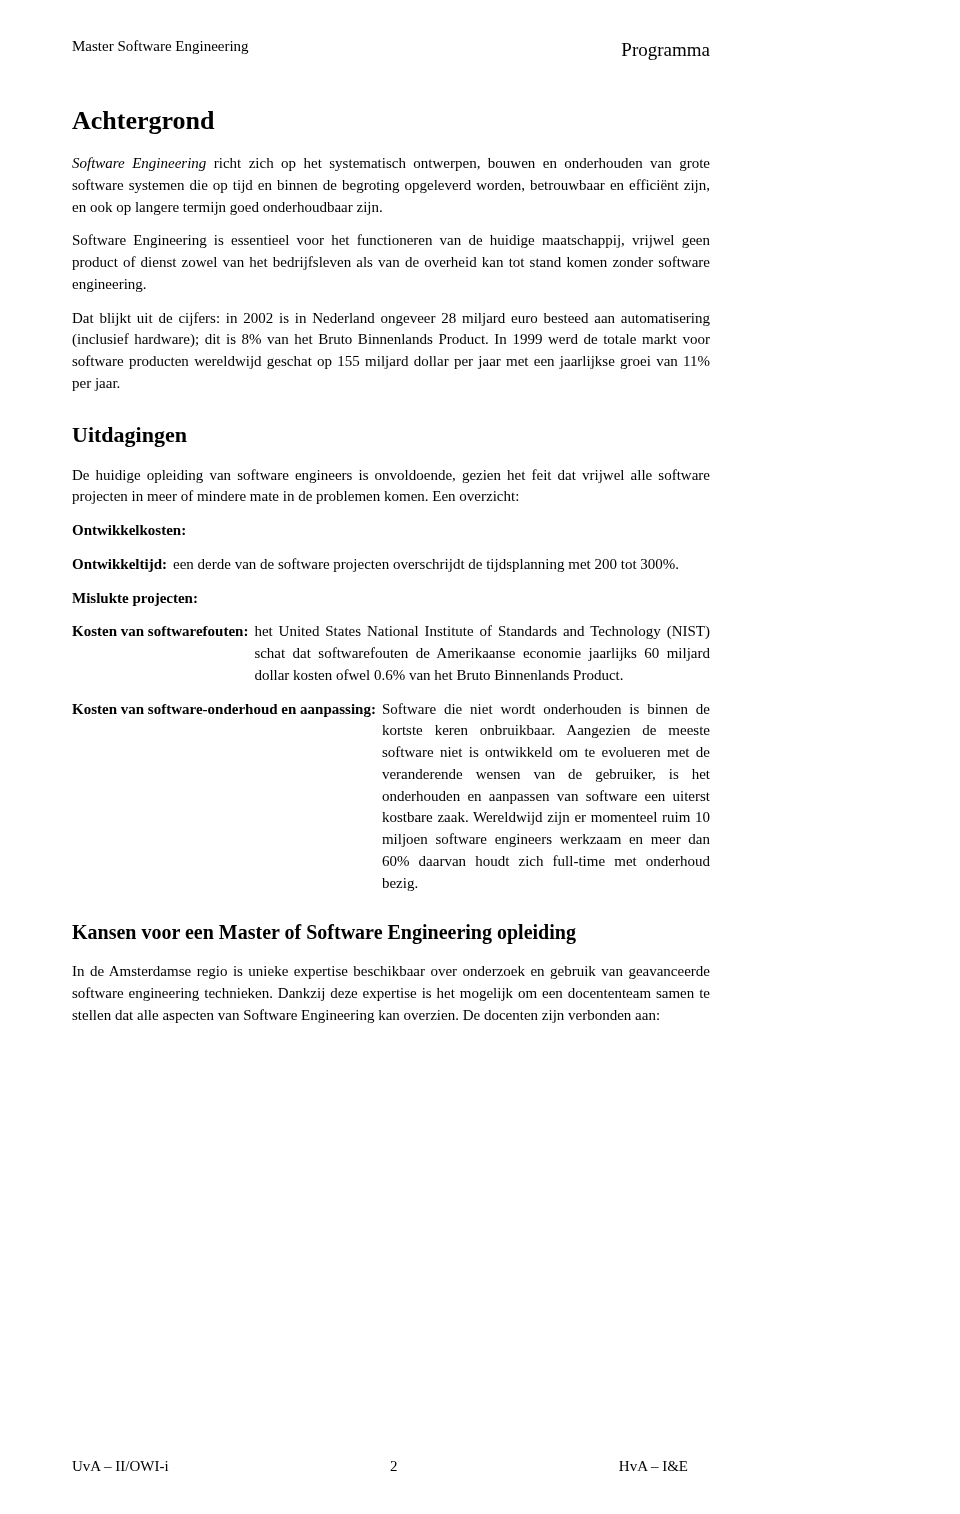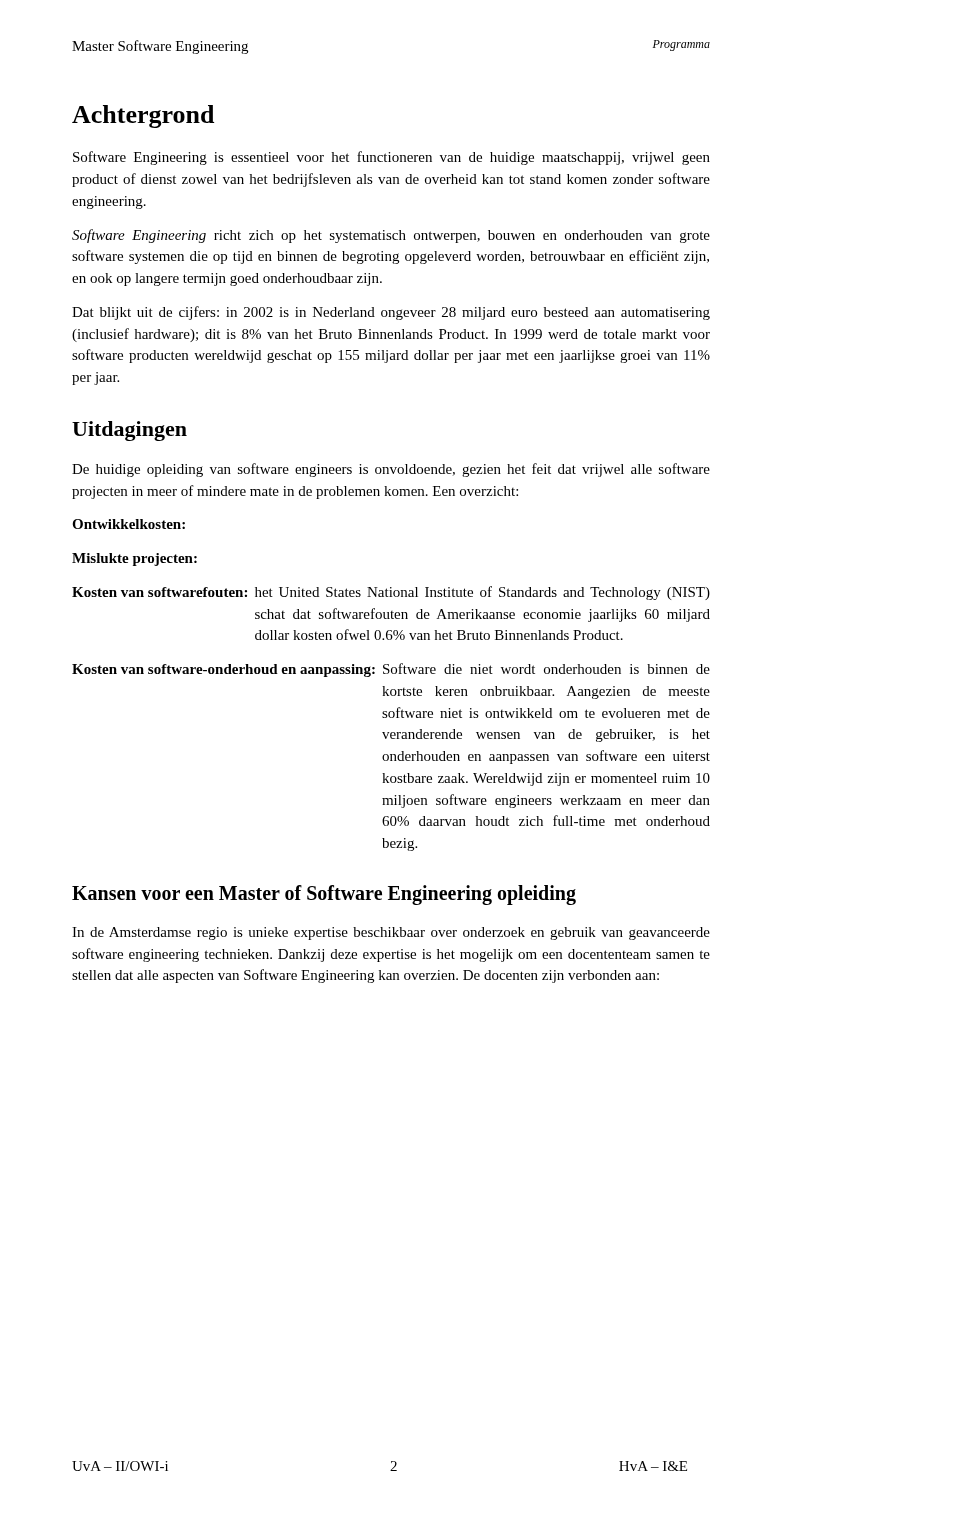--- a/index.html
+++ b/index.html
@@ -29,22 +29,21 @@
       align-items: flex-start;
       margin-bottom: 38px;
       font-size: 15px;
     }
 
     .header-left {
       font-size: 15px;
     }
 
     .header-right {
-      font-size: 12px;
-      font-style: italic;
+      font-size: 19px;
     }
 
     h1.section-title {
       font-size: 26px;
       font-weight: bold;
       margin-bottom: 14px;
       margin-top: 2px;
       font-family: "Times New Roman", Times, serif;
     }
 
@@ -113,37 +112,41 @@
 
 <div class="page">
 
   <div class="header">
     <span class="header-left">Master Software Engineering</span>
     <span class="header-right">Programma</span>
   </div>
 
   <div class="section">
     <h1 class="section-title">Achtergrond</h1>
-    <p>Software Engineering is essentieel voor het functioneren van de huidige maatschappij, vrijwel geen product of dienst zowel van het bedrijfsleven als van de overheid kan tot stand komen zonder software engineering.</p>
     <p>
       <span class="italic">Software Engineering</span><span> richt zich op het systematisch ontwerpen, bouwen en onderhouden van grote software systemen die op tijd en binnen de begroting opgeleverd worden, betrouwbaar en efficiënt zijn, en ook op langere termijn goed onderhoudbaar zijn.</span>
     </p>
+    <p>Software Engineering is essentieel voor het functioneren van de huidige maatschappij, vrijwel geen product of dienst zowel van het bedrijfsleven als van de overheid kan tot stand komen zonder software engineering.</p>
     <p>Dat blijkt uit de cijfers: in 2002 is in Nederland ongeveer 28 miljard euro besteed aan automatisering (inclusief hardware); dit is 8% van het Bruto Binnenlands Product. In 1999 werd de totale markt voor software producten wereldwijd geschat op 155 miljard dollar per jaar met een jaarlijkse groei van 11% per jaar.</p>
   </div>
 
   <div class="section">
     <h2 class="section-title">Uitdagingen</h2>
     <p>De huidige opleiding van software engineers is onvoldoende, gezien het feit dat vrijwel alle software projecten in meer of mindere mate in de problemen komen. Een overzicht:</p>
 
     <div>
 
       <div class="definition-item">
         <span class="definition-term">Ontwikkelkosten:</span>
       </div>
 
+      <div class="definition-item">
+        <span class="definition-term">Ontwikkeltijd:</span>
+        <span class="definition-desc">een derde van de software projecten overschrijdt de tijdsplanning met 200 tot 300%.</span>
+      </div>
 
       <div class="definition-item">
         <span class="definition-term">Mislukte projecten:</span>
       </div>
 
       <div class="definition-item">
         <span class="definition-term">Kosten van softwarefouten:</span>
         <span class="definition-desc">het United States National Institute of Standards and Technology (NIST) schat dat softwarefouten de Amerikaanse economie jaarlijks 60 miljard dollar kosten ofwel 0.6% van het Bruto Binnenlands Product.</span>
       </div>
 

